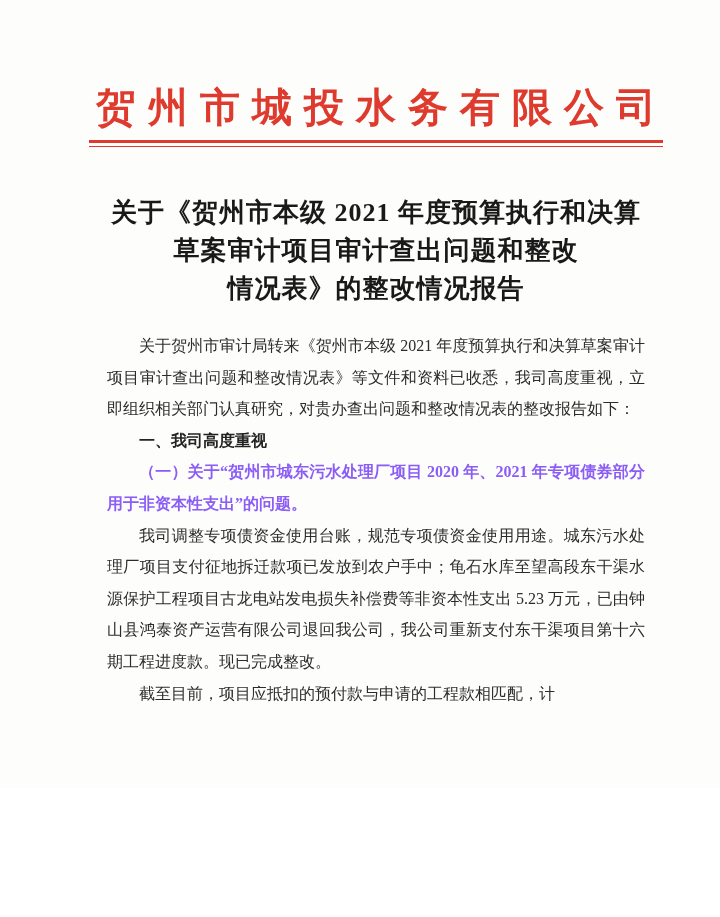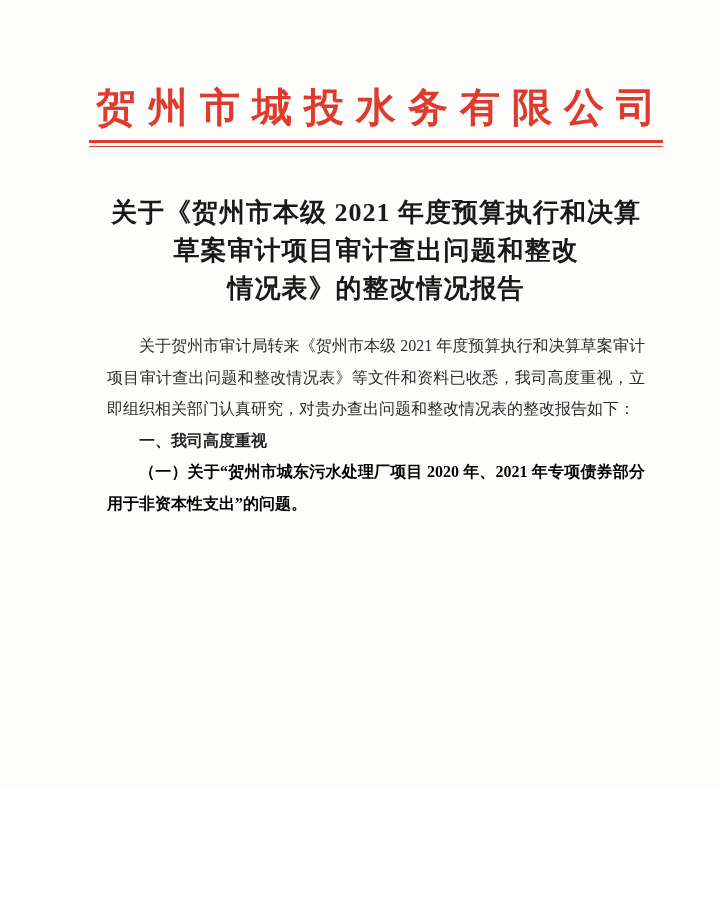--- a/index.html
+++ b/index.html
@@ -64,21 +64,21 @@
     padding: 0;
     text-indent: 2em;
   }
   p.section-heading {
     font-family: "Liberation Sans", "DejaVu Sans", sans-serif;
     font-weight: 600;
     color: #232323;
   }
   p.issue-heading {
     font-weight: 700;
-    color: #000000;
+    color: #8b5cf6;
   }
 </style>
 </head>
 <body>
 
 <div class="page">
 
   <header class="letterhead">
     <div class="company-name">贺州市城投水务有限公司</div>
     <div class="double-rule"></div>
@@ -87,15 +87,17 @@
   <h1 class="doc-title">
     <div>关于《贺州市本级 2021 年度预算执行和决算</div>
     <div>草案审计项目审计查出问题和整改</div>
     <div>情况表》的整改情况报告</div>
   </h1>
 
   <main class="body-text">
     <p>关于贺州市审计局转来《贺州市本级 2021 年度预算执行和决算草案审计项目审计查出问题和整改情况表》等文件和资料已收悉，我司高度重视，立即组织相关部门认真研究，对贵办查出问题和整改情况表的整改报告如下：</p>
     <p class="section-heading">一、我司高度重视</p>
     <p class="issue-heading">（一）关于“贺州市城东污水处理厂项目 2020 年、2021 年专项债券部分用于非资本性支出”的问题。</p>
+    <p>我司调整专项债资金使用台账，规范专项债资金使用用途。城东污水处理厂项目支付征地拆迁款项已发放到农户手中；龟石水库至望高段东干渠水源保护工程项目古龙电站发电损失补偿费等非资本性支出 5.23 万元，已由钟山县鸿泰资产运营有限公司退回我公司，我公司重新支付东干渠项目第十六期工程进度款。现已完成整改。</p>
+    <p>截至目前，项目应抵扣的预付款与申请的工程款相匹配，计</p>
   </main>
 
 </div>
 
 </body></html>

